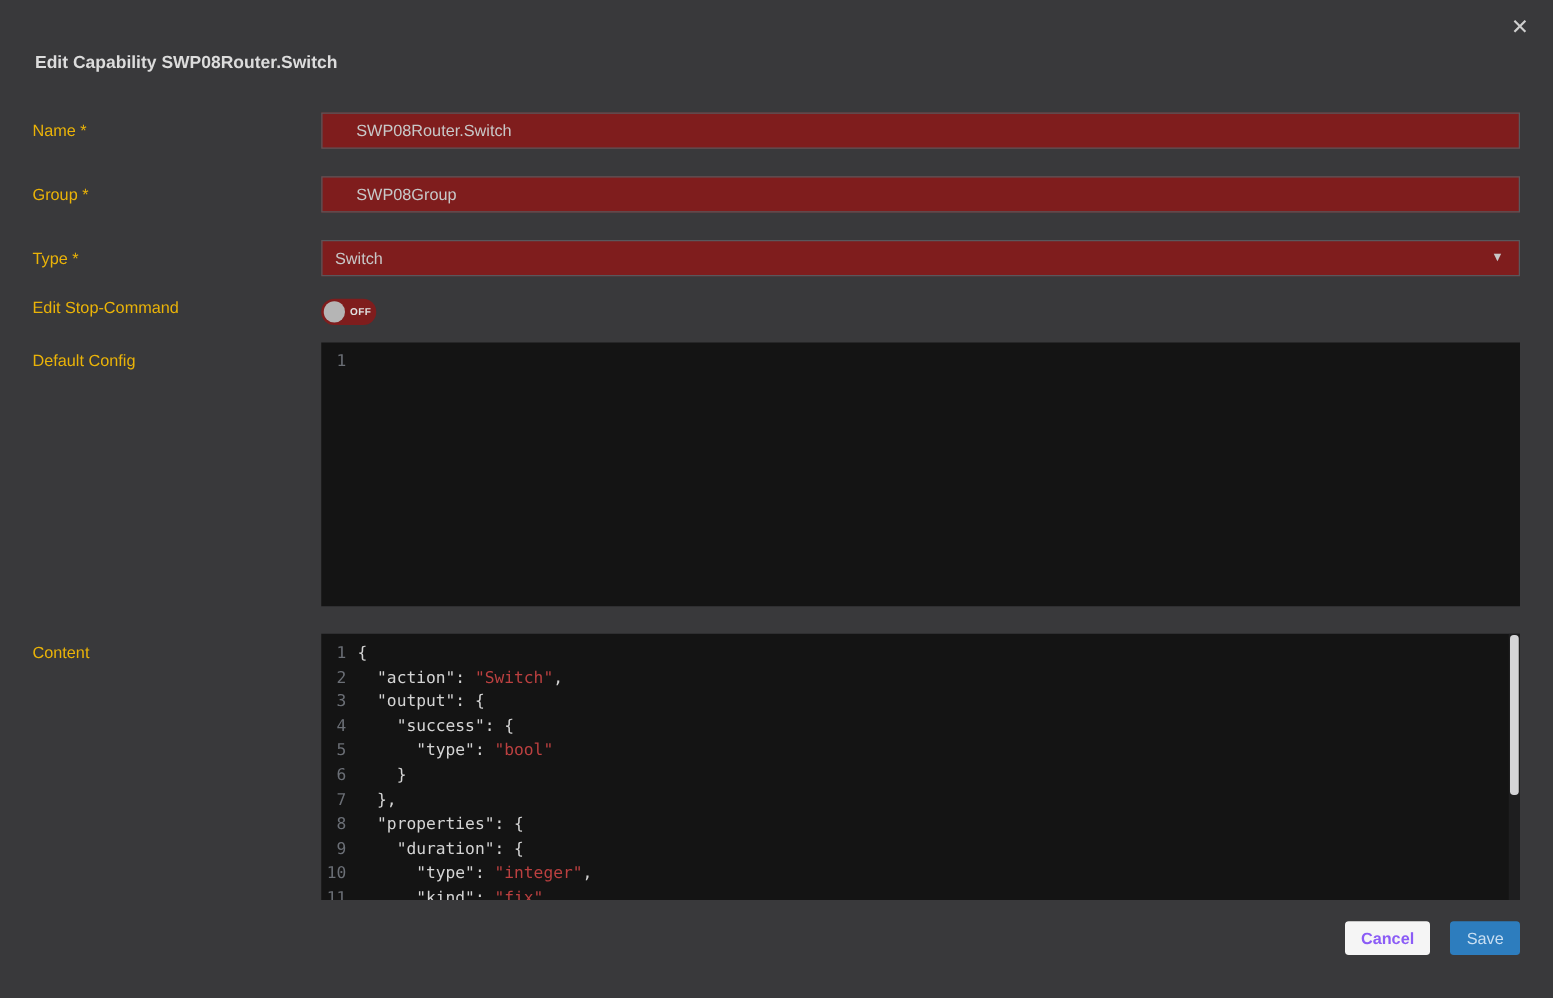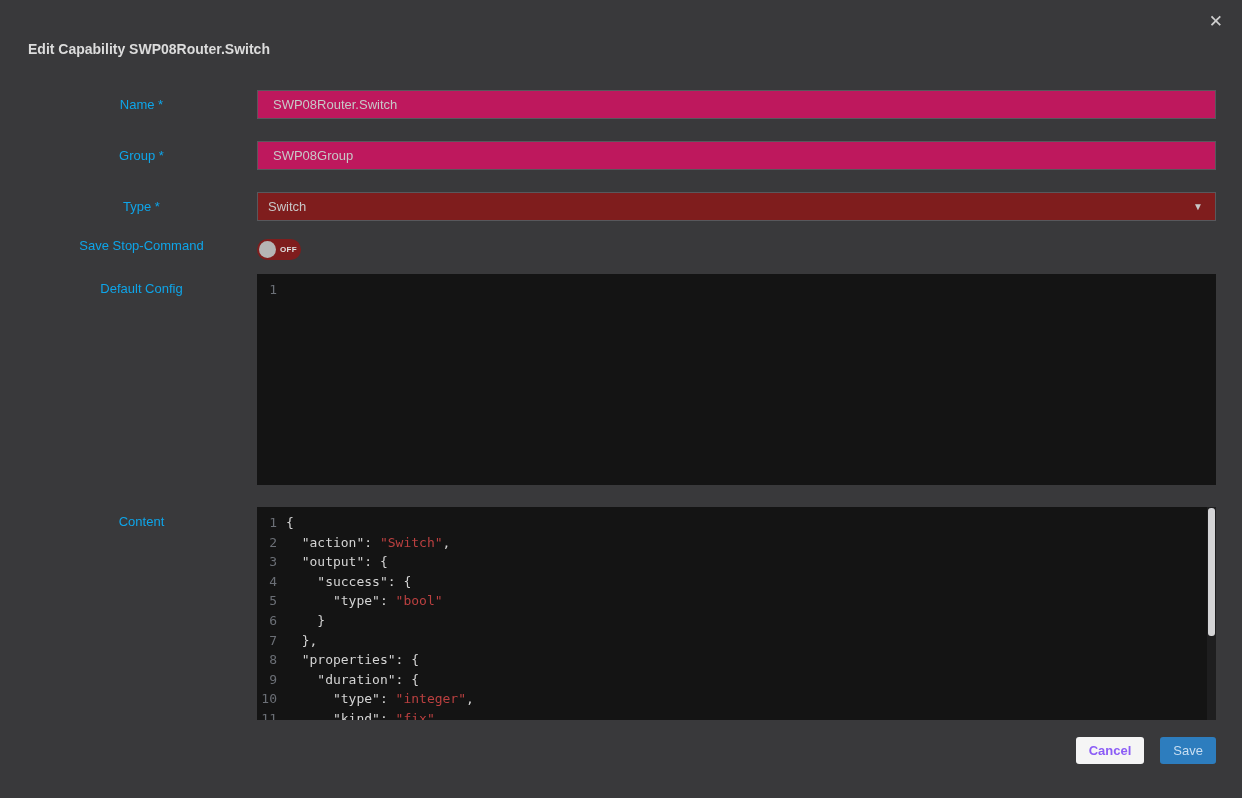--- a/index.html
+++ b/index.html
@@ -36,37 +36,36 @@
   }
   .row-name   { margin-top: 33px; margin-bottom: 22px; }
   .row-group  { margin-bottom: 22px; }
   .row-type   { margin-bottom: 15px; }
   .row-toggle { margin-bottom: 14px; }
   .row-dc     { margin-bottom: 22px; }
   .row-content{ margin-bottom: 0; }
   .form-label {
     width: 231px;
     flex-shrink: 0;
-    color: #0ea5e9;
+    color: #eab308;
     font-size: 13px;
     padding-top: 7px;
     line-height: 15px;
-    text-align: center;
   }
   .row-toggle .form-label { padding-top: 2px; }
   .form-field { flex: 1; min-width: 0; position: relative; }
   .text-input {
     width: 100%;
     height: 29px;
-    background: #be185d;
+    background: #7f1d1d;
     border: 1px solid #58585c;
     color: #c8c8c8;
     font-family: "Liberation Sans", sans-serif;
     font-size: 13px;
-    padding: 0 15px;
+    padding: 0 27px;
     outline: none;
   }
   .select-box {
     width: 100%;
     height: 29px;
     background: #7f1d1d;
     border: 1px solid #58585c;
     color: #c8c8c8;
     font-size: 13px;
     padding: 0 10px;
@@ -189,21 +188,21 @@
     <div class="form-label">Type *</div>
     <div class="form-field">
       <div class="select-box">
         <span class="select-value">Switch</span>
         <span class="select-chevron">▼</span>
       </div>
     </div>
   </div>
 
   <div class="form-row row-toggle">
-    <div class="form-label">Save Stop-Command</div>
+    <div class="form-label">Edit Stop-Command</div>
     <div class="form-field">
       <div class="toggle">
         <span class="toggle-knob"></span>
         <span class="toggle-state">OFF</span>
       </div>
     </div>
   </div>
 
   <div class="form-row row-dc">
     <div class="form-label">Default Config</div>

